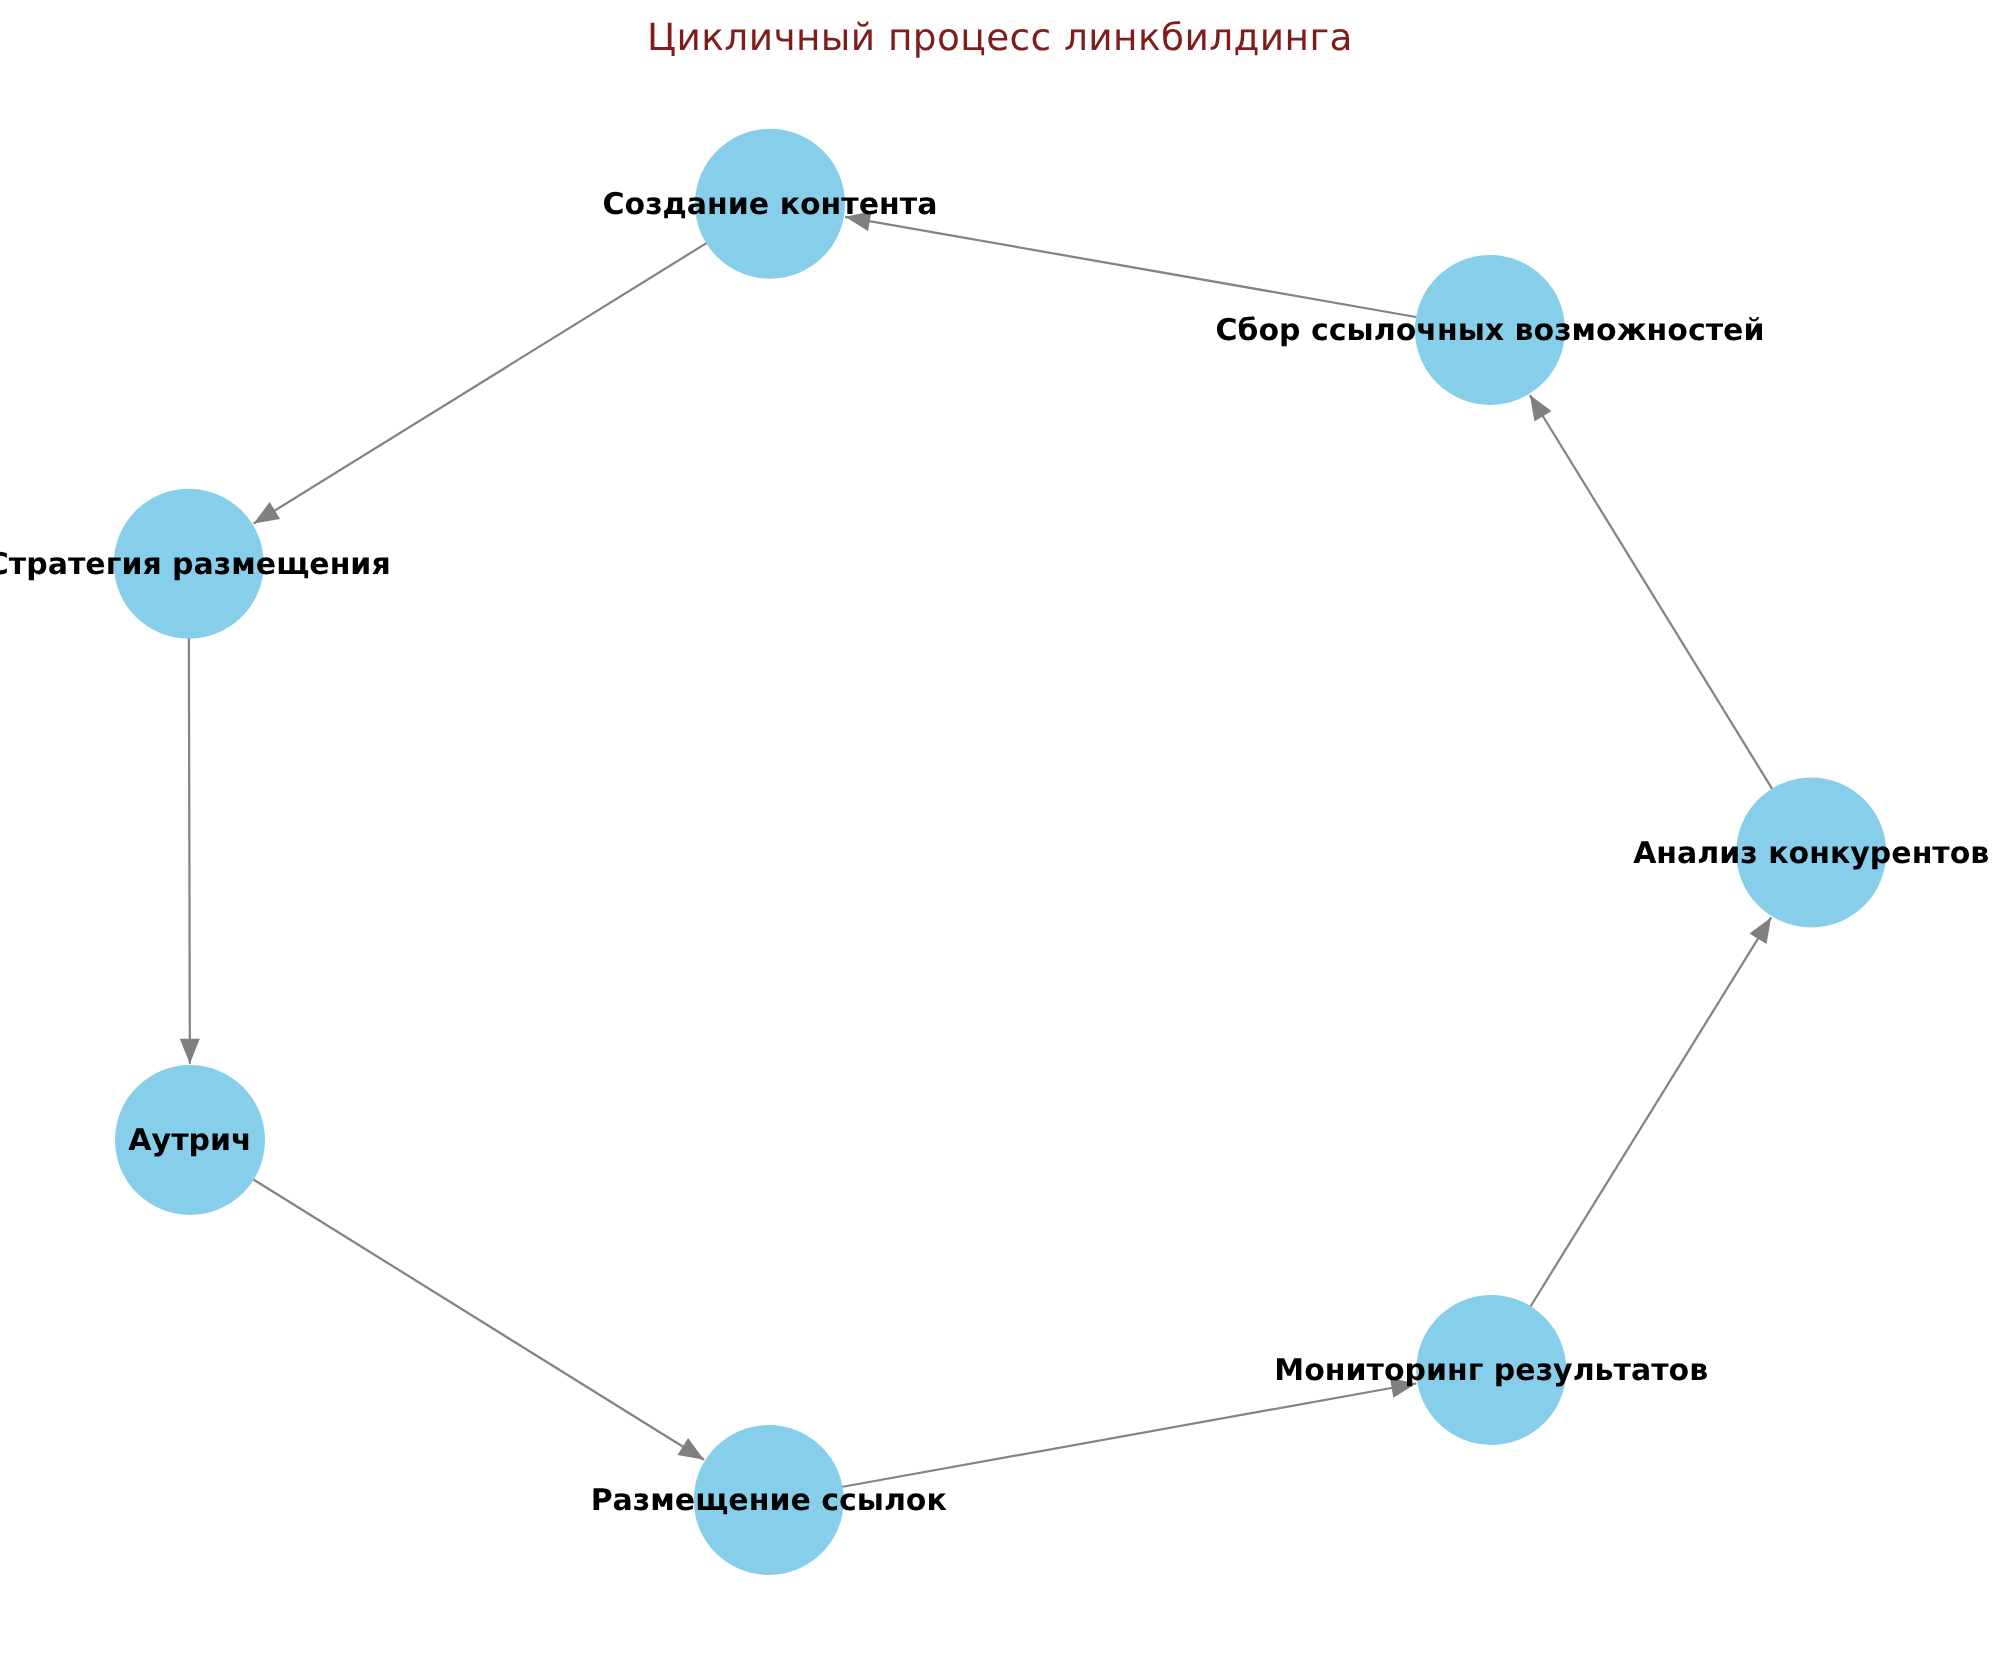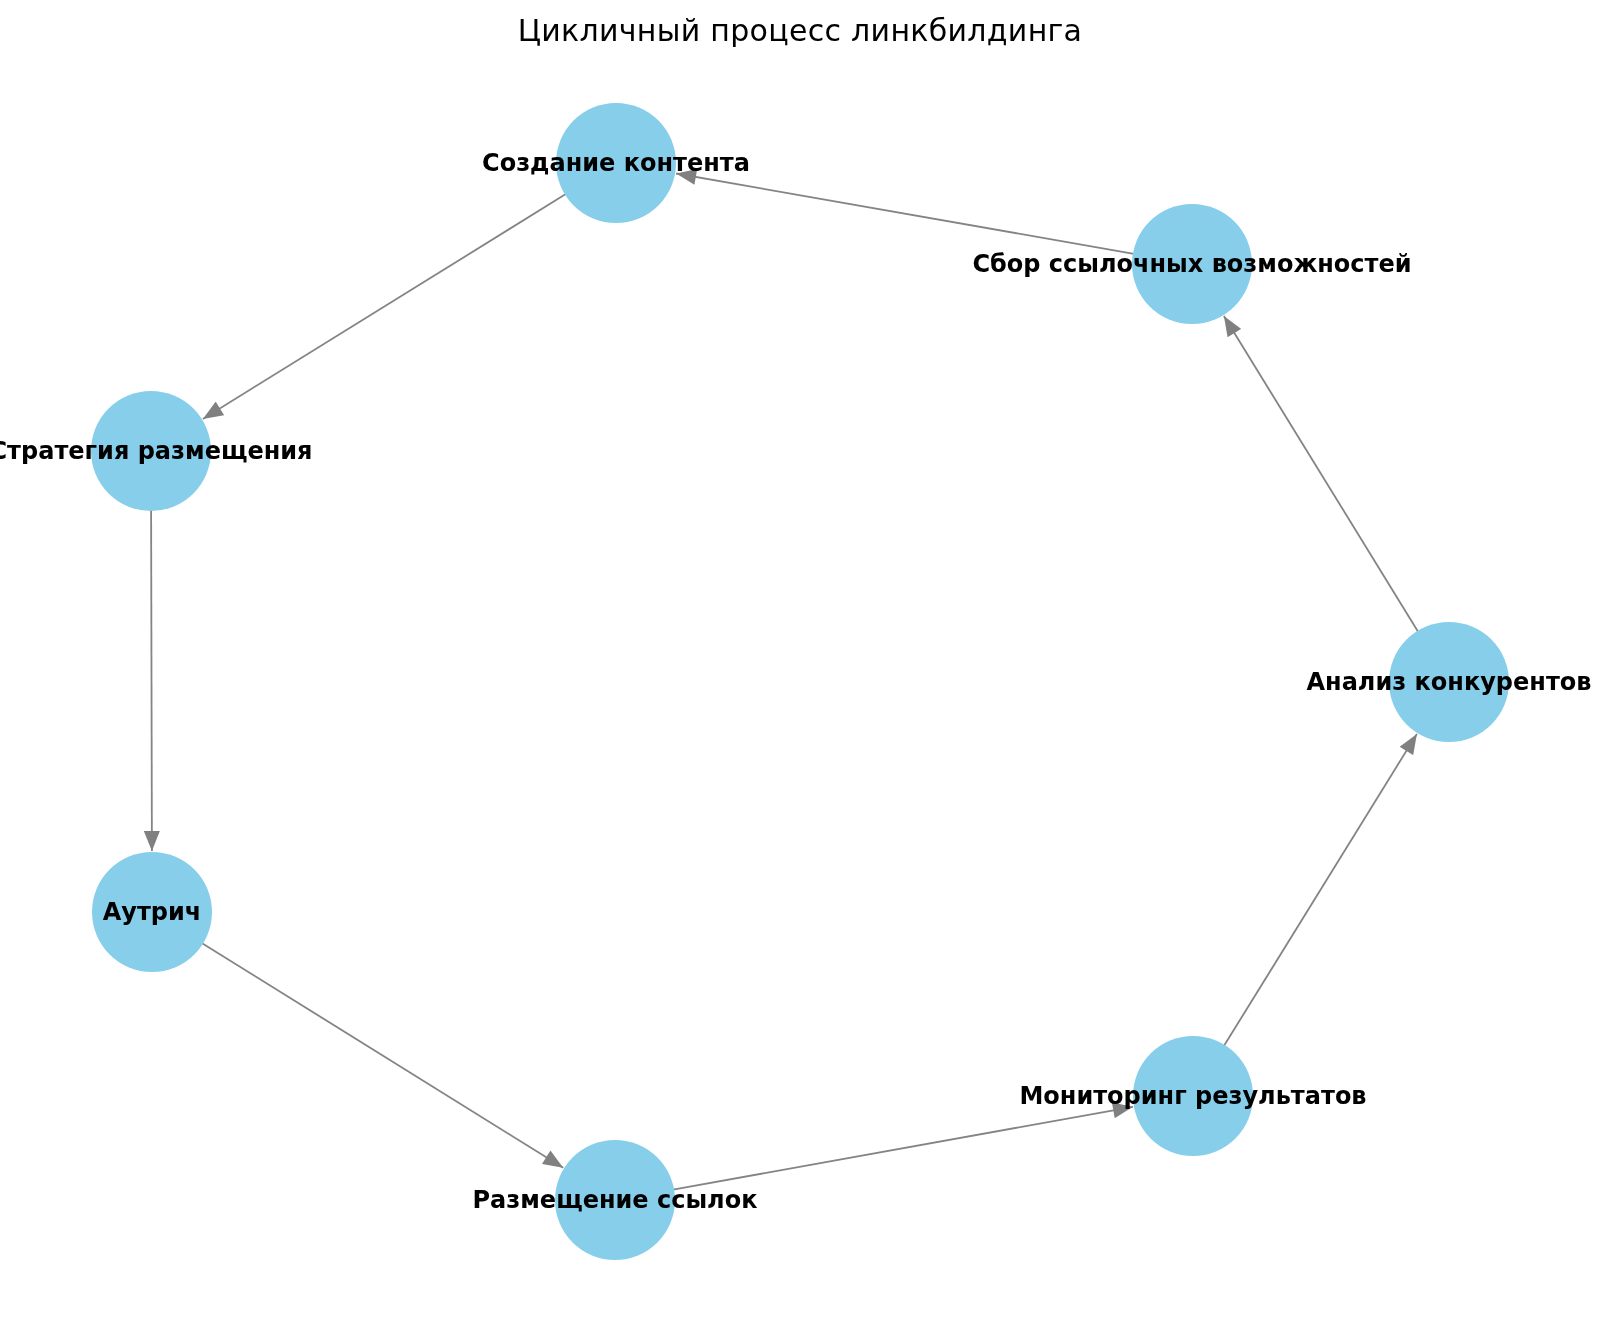--- a/index.html
+++ b/index.html
@@ -26,21 +26,21 @@
   .node-label {
     font-family: "DejaVu Sans", "Liberation Sans", sans-serif;
     font-size: 24px;
     font-weight: bold;
   }
 </style>
 </head>
 <body style="background: rgb(255, 255, 255);">
 
 <div id="figure">
-  <div id="diagram-title" style="color: #000000;">Цикличный процесс линкбилдинга</div>
+  <div id="diagram-title" style="color: #7f1d1d;">Цикличный процесс линкбилдинга</div>
   <svg id="graph-svg" width="1600" height="1324" viewBox="0 0 1600 1324" xmlns="http://www.w3.org/2000/svg">
     <defs>
       <marker id="arrowhead" viewBox="0 0 10 8" refX="10" refY="4" markerWidth="21" markerHeight="16" markerUnits="userSpaceOnUse" orient="auto">
         <path d="M0,0 L10,4 L0,8 Z" fill="#808080"></path>
       </marker>
     </defs>
     <g id="edges-layer">
         <line x1="565.8" y1="194.1" x2="202.9" y2="418.9" stroke="#848484" stroke-width="1.8" marker-end="url(#arrowhead)"></line>
         <line x1="151.1" y1="510.0" x2="151.9" y2="851.0" stroke="#848484" stroke-width="1.8" marker-end="url(#arrowhead)"></line>
         <line x1="202.1" y1="943.2" x2="563.2" y2="1167.8" stroke="#848484" stroke-width="1.8" marker-end="url(#arrowhead)"></line>

